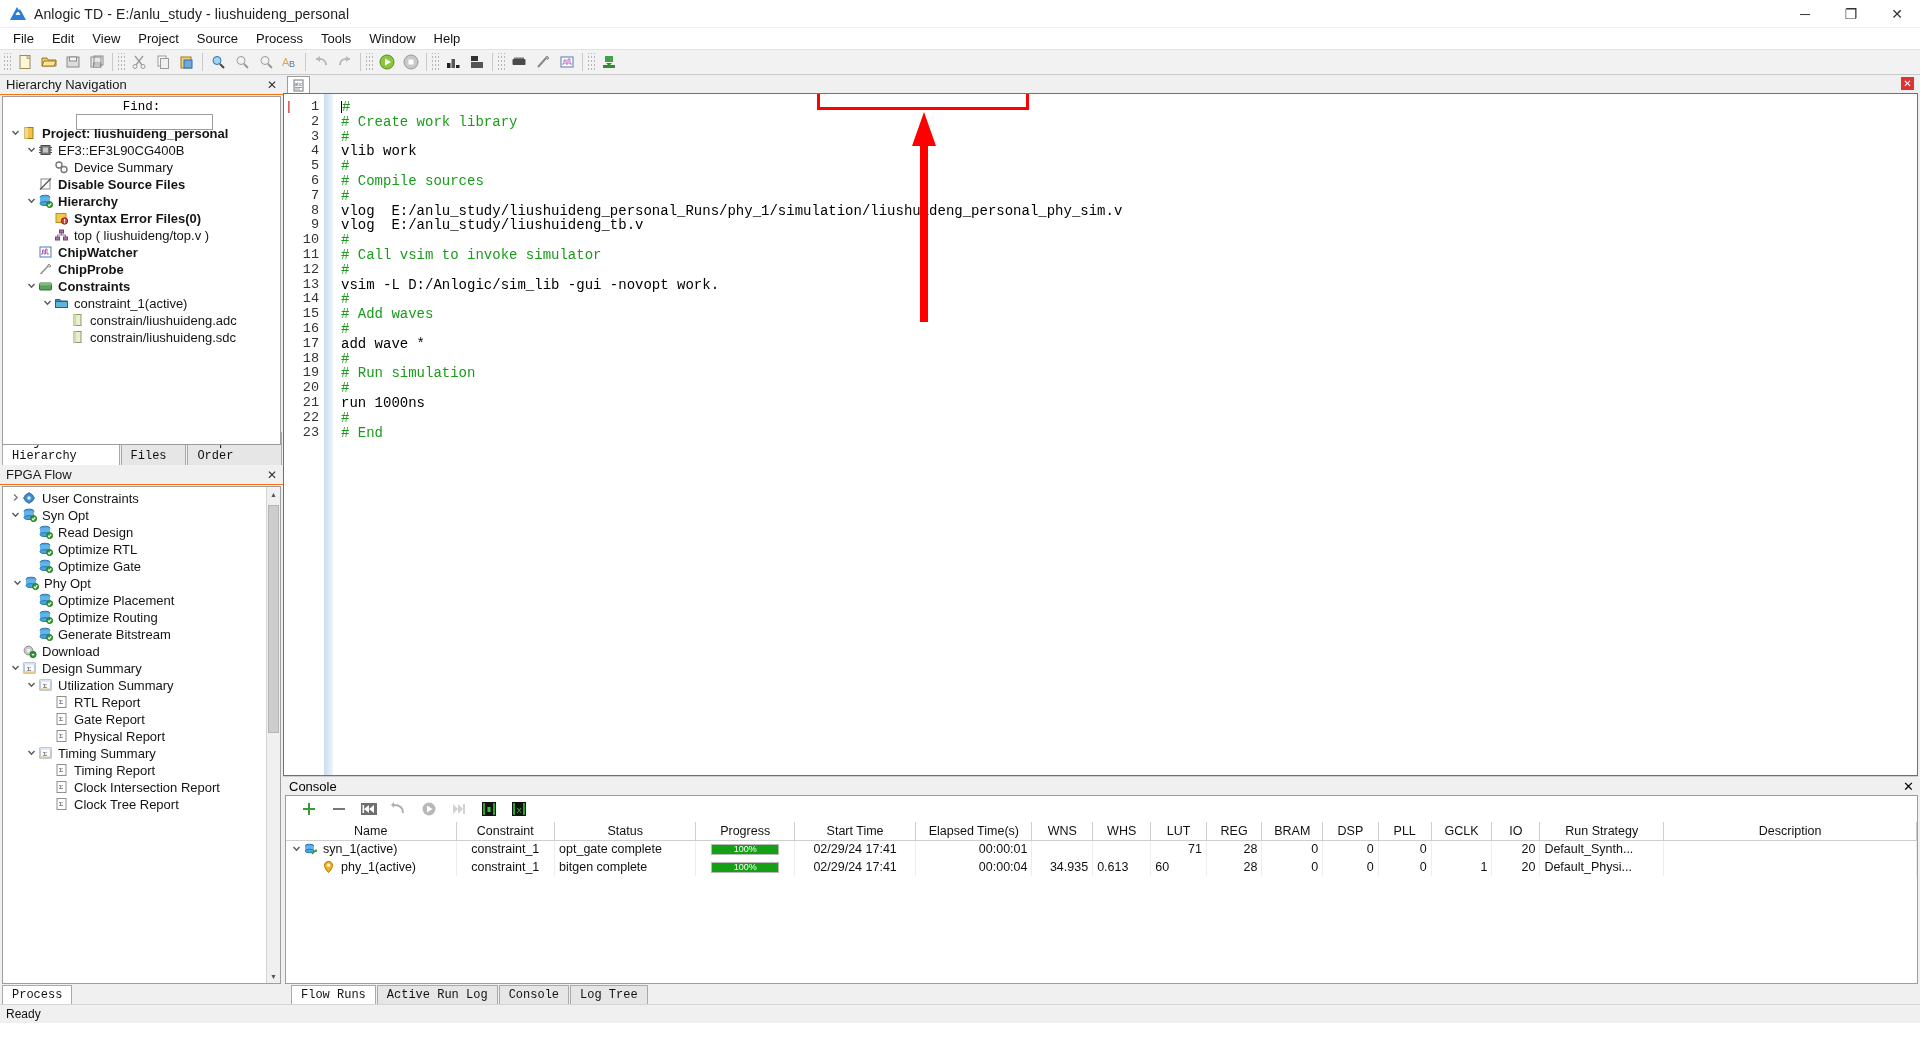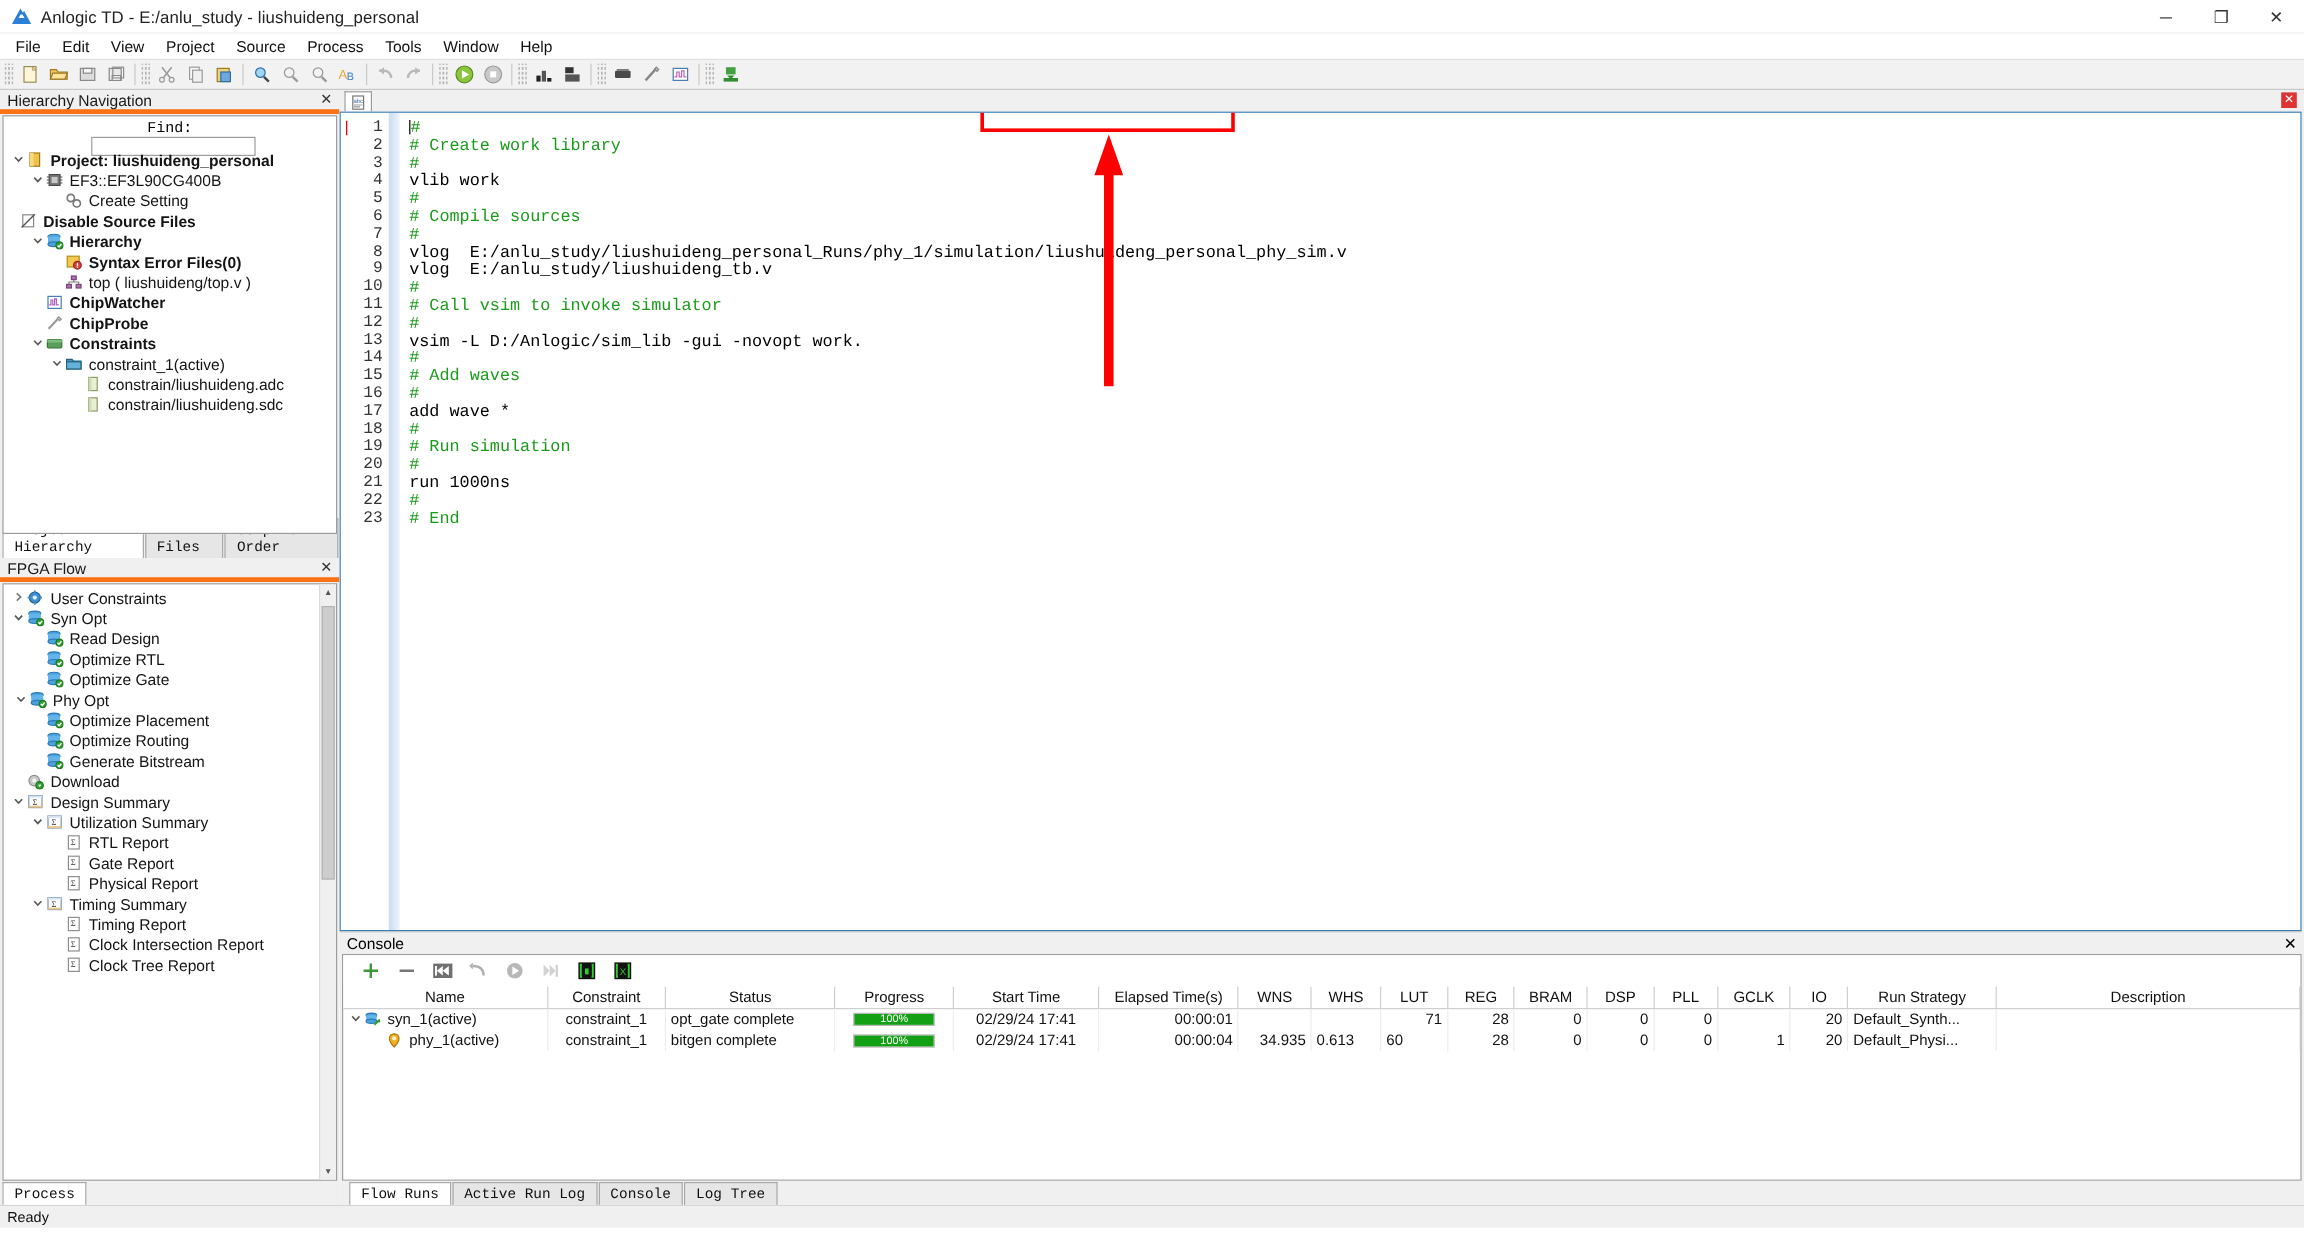--- a/index.html
+++ b/index.html
@@ -51,21 +51,21 @@
   .tb-sep { width: 1px; height: 18px; background: #c9c9c9; margin: 0 3px; }
   
   #main { display: flex; height: 929px; }
   #left-col { width: 283px; flex: none; display: flex; flex-direction: column;
               background: #f0f0f0; }
   #right-col { flex: 1; display: flex; flex-direction: column; background: #f0f0f0;}
   
   .panel-head {
     height: 20px; background: #f0f0f0; display: flex; align-items: center;
     padding: 0 4px 0 6px; font-size: 13px; color: #1a1a1a;
-    border-bottom: 4px solid #f97316;
+    border-bottom: 1px solid #f97316;
   }
   .panel-head .ph-title { flex: 1; }
   .panel-head .ph-x { width: 14px; text-align: center; font-size: 12px; color: #333; cursor: default;}
   
   #hier-panel { height: 390px; display: flex; flex-direction: column; }
   #hier-body { flex: 1; background: #ffffff; border: 1px solid #9d9d9d;
                margin: 1px 2px 0 2px; overflow: hidden; position: relative;}
   #find-row { display: flex; align-items: center; height: 24px; padding: 3px 0 0 6px; flex-direction: column; }
   #find-label { font-family: "Liberation Mono", monospace; font-size: 12.5px; margin-right: 6px;}
   #find-input { width: 137px; height: 17px; border: 1px solid #9d9d9d; background:#fff;
@@ -381,23 +381,23 @@
                   </g>
                 </svg></span>
               <span class="tlabel">EF3::EF3L90CG400B</span>
             </div>
             <div class="tnode" style="padding-left: 38px;">
               <span class="twist"></span>
               <span class="ticon"><svg width="15" height="14">
                   <circle cx="5" cy="5" r="3" fill="none" stroke="#777" stroke-width="1.4"></circle>
                   <circle cx="10" cy="9.5" r="3" fill="none" stroke="#777" stroke-width="1.4"></circle>
                 </svg></span>
-              <span class="tlabel">Create Setting</span>
-            </div>
-            <div class="tnode" style="">
+              <span class="tlabel">Device Summary</span>
+            </div>
+            <div class="tnode" style="padding-left: 22px;">
               <span class="twist"></span>
               <span class="ticon"><svg width="15" height="14">
                   <rect x="3" y="2" width="9" height="10" fill="#fff" stroke="#888"></rect>
                   <line x1="2" y1="12.5" x2="13" y2="1.5" stroke="#555" stroke-width="1.2"></line>
                 </svg></span>
               <span class="tlabel bold">Disable Source Files</span>
             </div>
             <div class="tnode" style="padding-left: 22px;">
               <span class="twist" style="transform: rotate(0deg);"><svg width="9" height="9" viewBox="0 0 9 9">
                   <polyline points="1.5,3 4.5,6.2 7.5,3" fill="none" stroke="#5a5a5a" stroke-width="1.4"></polyline>

